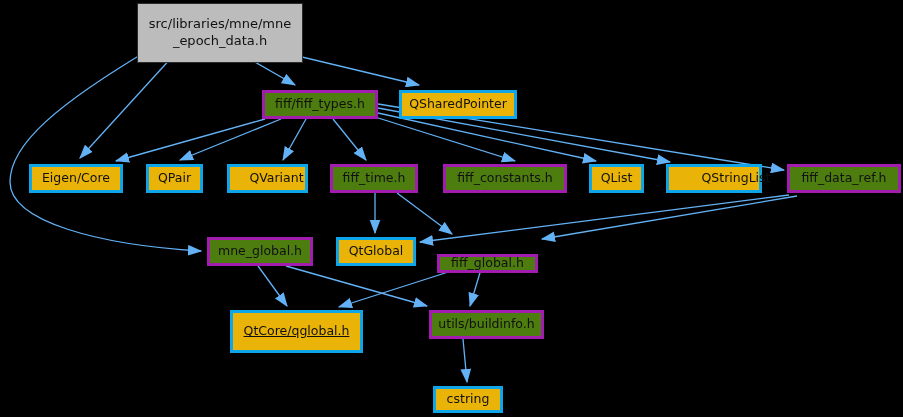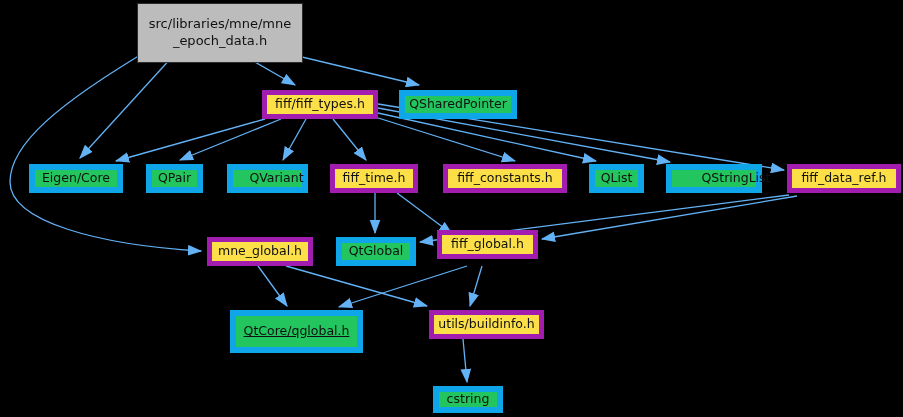--- a/index.html
+++ b/index.html
@@ -9,22 +9,22 @@
     font-family:"DejaVu Sans","Liberation Sans",sans-serif;
   }
   #graph{position:absolute;left:0;top:0;width:903px;height:417px;}
   svg.edges{position:absolute;left:0;top:0;z-index:1;}
   .node{
     position:absolute;z-index:2;box-sizing:border-box;
     display:flex;align-items:center;justify-content:center;
     font-size:12.5px;color:#111;text-align:center;
     white-space:pre-line;line-height:1.3;
   }
-  .node.project{background:#fde047;border:5px solid #a21caf;}
-  .node.external{background:#22c55e;border:6px solid #0ea5e9;}
+  .node.project{background:#4d7c0f;border:3px solid #a21caf;}
+  .node.external{background:#eab308;border:3px solid #0ea5e9;}
   .node.current{background:#bcbcbc;border:1.5px solid #2b2b2b;font-size:13px;}
 </style>
 </head>
 <body>
 
 <div id="graph">
 
   <svg class="edges" width="903" height="417" viewBox="0 0 903 417">
     <defs>
       <marker id="arrow" viewBox="0 0 12 9" refX="11" refY="4.5" markerWidth="11" markerHeight="8.5" orient="auto">
@@ -81,21 +81,21 @@
   <div class="node external" style="left:589px;top:164px;width:55px;height:29px;">QList</div>
 
   <div class="node external" style="left:666px;top:164px;width:96px;height:29px;padding-left:44px;">QStringList</div>
 
   <div class="node project" style="left:787px;top:164px;width:114px;height:29px;">fiff_data_ref.h</div>
 
   <div class="node project" style="left:207px;top:237px;width:106px;height:29px;">mne_global.h</div>
 
   <div class="node external" style="left:336px;top:237px;width:80px;height:29px;">QtGlobal</div>
 
-  <div class="node project" style="left:437px;top:230px;width:101px;height:29px;">fiff_global.h</div>
+  <div class="node project" style="left:437px;top:254px;width:101px;height:19px;">fiff_global.h</div>
 
   <div class="node external" style="left:230px;top:310px;width:133px;height:43px;text-decoration:underline;">QtCore/qglobal.h</div>
 
   <div class="node project" style="left:405px;top:310px;width:115px;height:29px;margin-left:24px;">utils/buildinfo.h</div>
 
   <div class="node external" style="left:433px;top:386px;width:70px;height:27px;">cstring</div>
 
 </div>
 
 </body></html>

